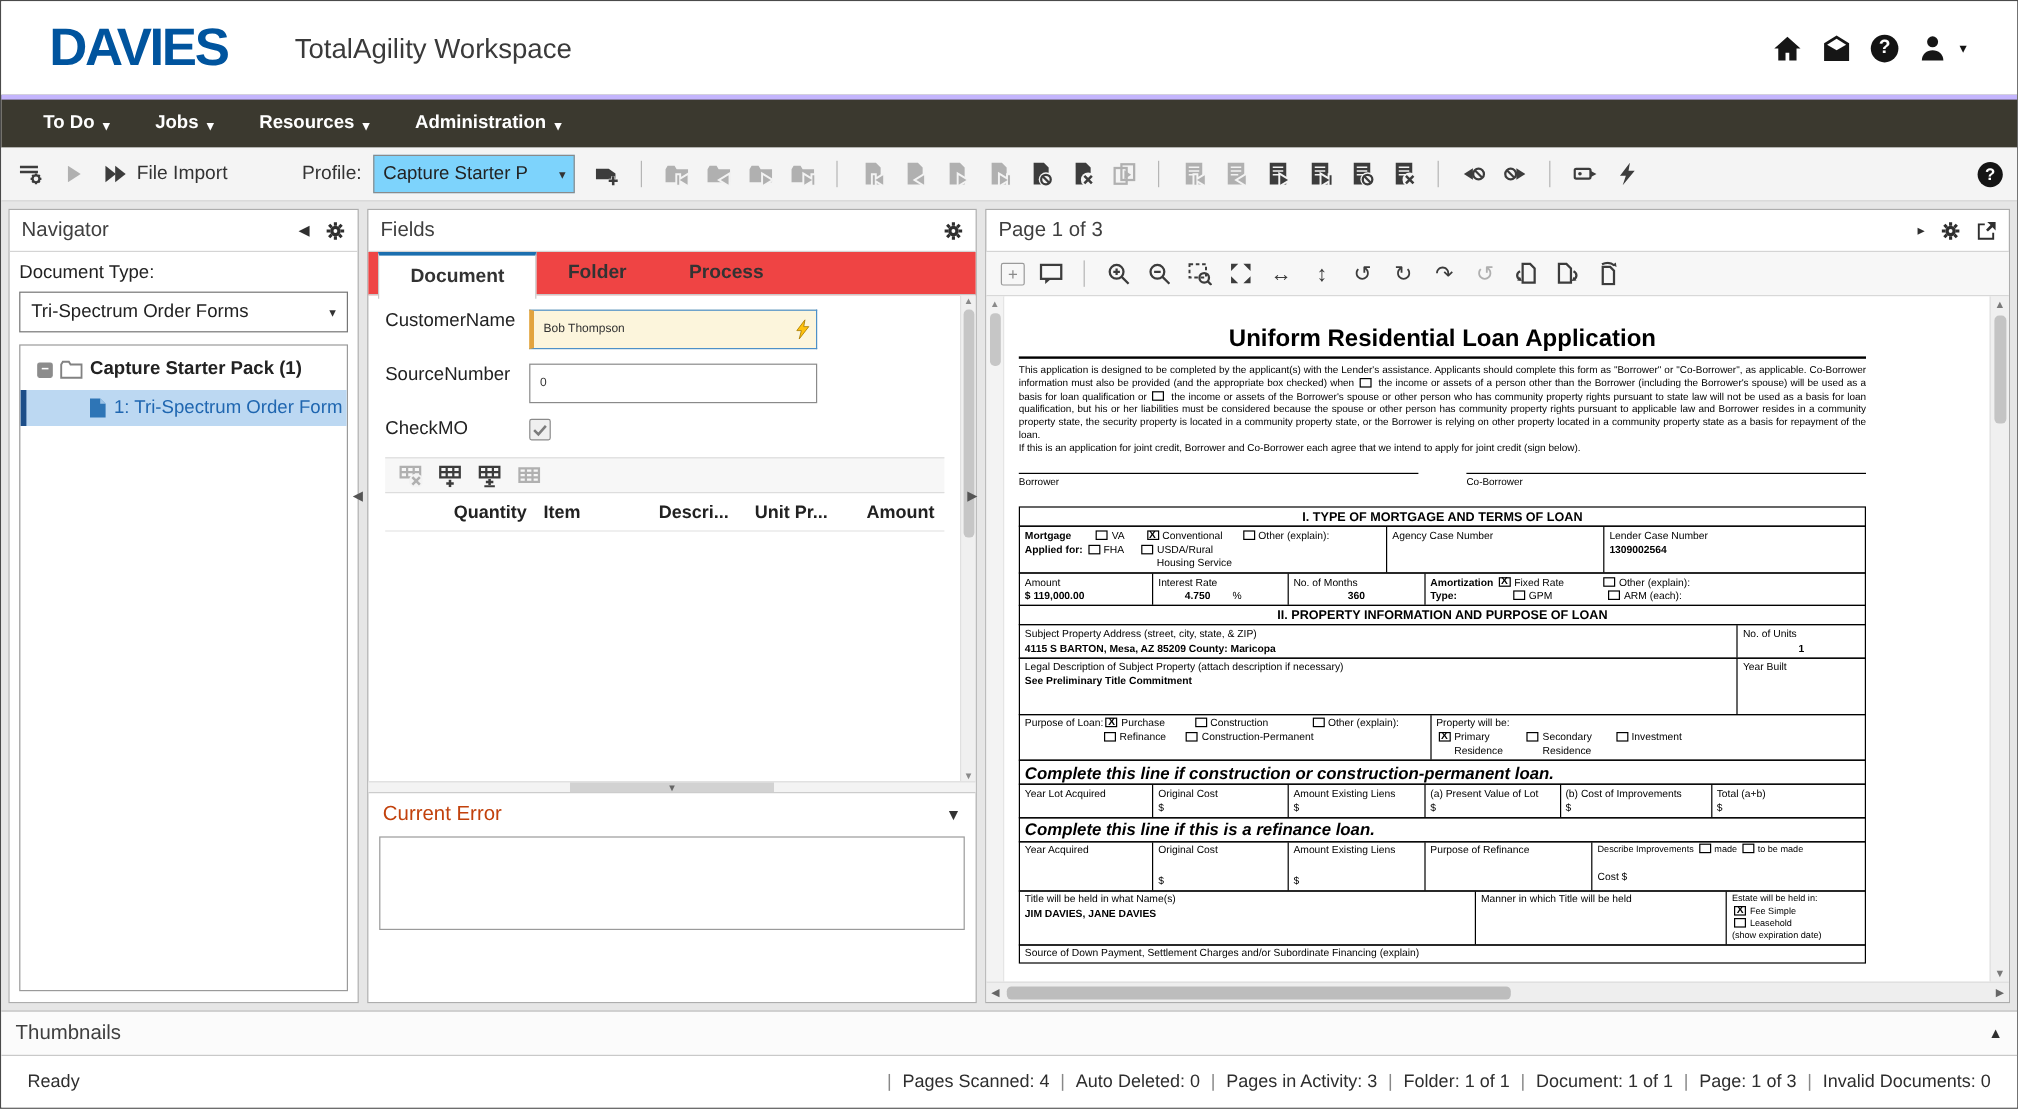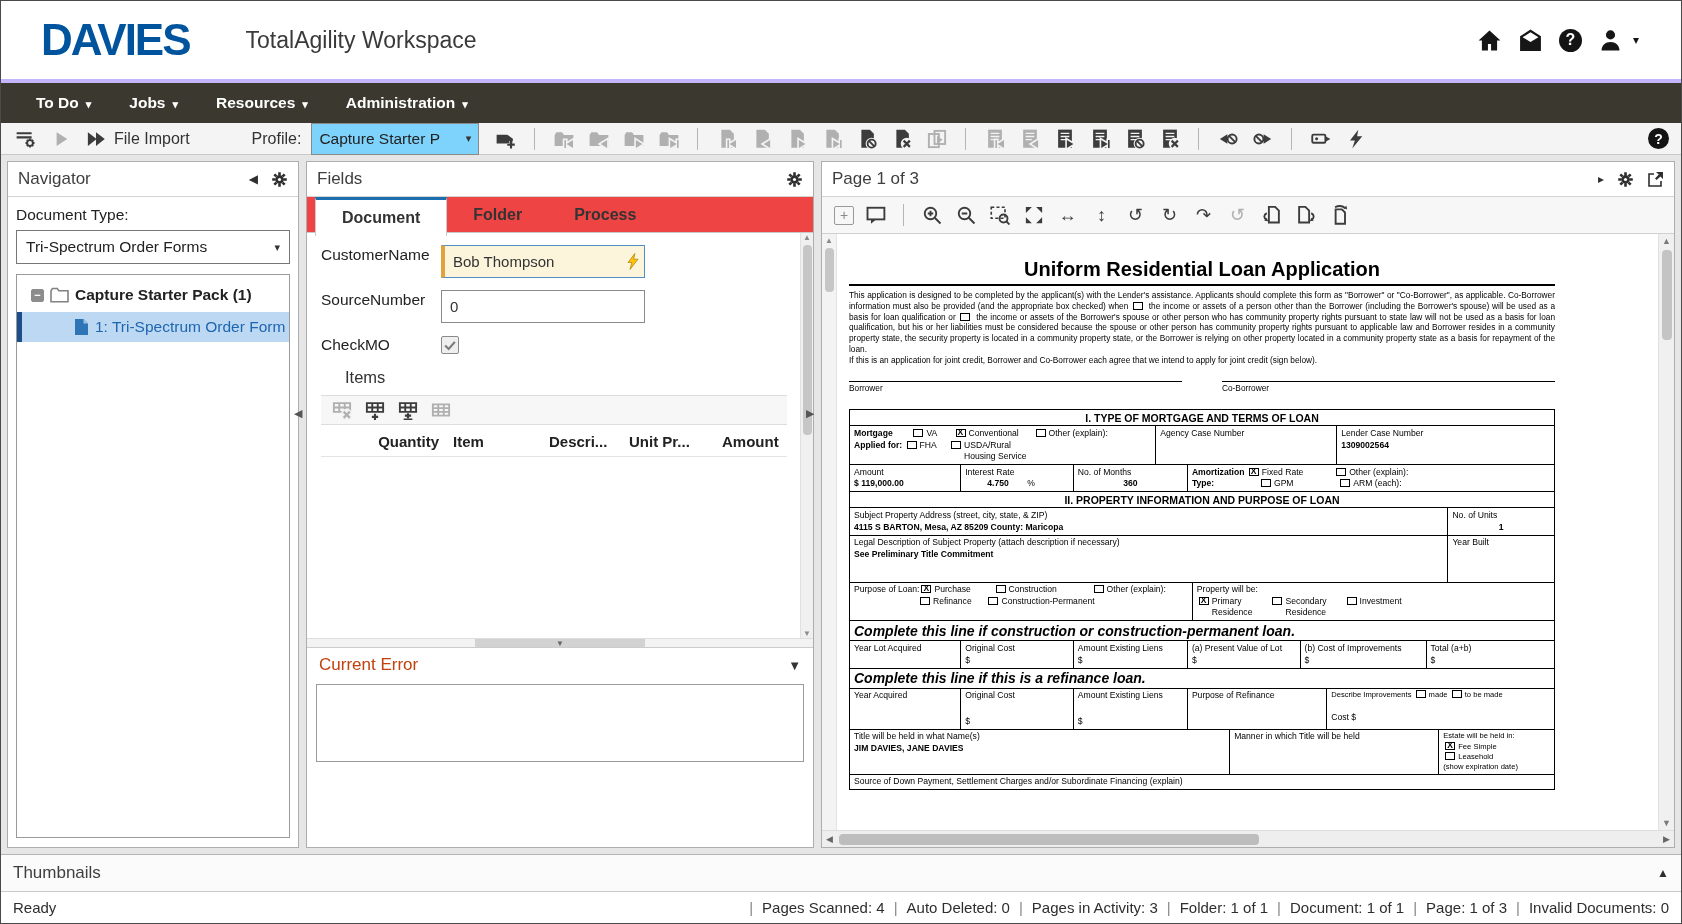--- a/index.html
+++ b/index.html
@@ -15,21 +15,21 @@
   .helpc{width:23px;height:23px;border-radius:50%;background:#141414;color:#fff;font-weight:bold;font-size:16px;display:flex;align-items:center;justify-content:center}
   .ucaret{font-size:12px;color:#141414;margin-left:-6px}
 
   
   .menubar{height:44px;background:#3b392f;border-top:4px solid #c4b5fd;display:flex;align-items:center;flex:0 0 auto}
   .mitem{color:#fff;font-size:15.5px;font-weight:bold;padding:0 19px;height:100%;display:flex;align-items:center;gap:7px;cursor:default}
   .mitem:first-child{margin-left:16px}
   .mitem .mcaret{font-size:11px;position:relative;top:1px}
 
   
-  .toolbar{height:32px;background:#f4f4f4;border-bottom:1px solid #c9c9c9;display:flex;align-items:center;flex:0 0 auto;padding:0 12px}
+  .toolbar{height:45px;background:#f4f4f4;border-bottom:1px solid #c9c9c9;display:flex;align-items:center;flex:0 0 auto;padding:0 12px}
   .tbgroup{display:flex;align-items:center;gap:10px}
   .tblabel{font-size:16px;color:#333;margin:0 6px}
   .tbico{width:25px;height:24px;display:flex;align-items:center;justify-content:center;color:#3c3c3c;cursor:pointer}
   .tbico.dis{color:#b0b0b0;cursor:default}
   .tbico svg{width:20px;height:20px;display:block}
   .tbico.txt{font-size:18px;line-height:1}
   .tbico.box{border:1px solid #9a9a9a;width:20px;height:19px;font-size:14px;color:#8a8a8a;border-radius:2px}
   .tbsep{width:1px;height:22px;background:#b5b5b5;margin:0 6px;display:inline-block}
   .tbico .f{fill:currentColor}
   .tbico .s2{fill:none;stroke:currentColor;stroke-width:1.5}
@@ -71,21 +71,21 @@
   .fields-panel{width:508px;flex:0 0 auto}
   .tabs{height:36px;background:#ef4444;border-bottom:1px solid #c9c9c9;display:flex;align-items:flex-start;padding-left:8px;flex:0 0 auto}
   .tab{font-size:16px;color:#333;font-weight:bold;padding:9px 26px;cursor:pointer}
   .tab.active{background:#fff;border:1px solid #c9c9c9;border-bottom:none;border-top:3px solid #1b6faf;margin-bottom:-1px}
   .fbody{flex:1;display:flex;flex-direction:column;min-height:0;position:relative}
   .fscroll{height:405px;position:relative;padding:12px 26px 0 14px;overflow:hidden}
   .vsb{position:absolute;top:0;right:0;width:13px;height:100%;background:#f0f0f0;border-left:1px solid #e0e0e0;display:flex;flex-direction:column;align-items:center;font-size:8px;color:#8a8a8a}
   .vsb .thumb{width:9px;background:#c6c6c6;border-radius:4px}
   .frow{display:flex;margin-bottom:12px;align-items:flex-start}
   .flabel{width:120px;font-size:15.5px;color:#222;word-break:break-all;line-height:1.35;flex:0 0 auto}
-  .finput{width:204px;height:33px;border:1px solid #8a8a8a;font-size:15px;color:#333;padding:0 8px;font-family:"Liberation Sans",sans-serif;background:#fff}
+  .finput{width:240px;height:33px;border:1px solid #8a8a8a;font-size:10px;color:#333;padding:0 8px;font-family:"Liberation Sans",sans-serif;background:#fff}
   .finput.hl{background:#fcf5dc;border:1px solid #4d90c8;border-left:4px solid #e2a33d;padding-right:24px}
   .inputwrap{position:relative;display:inline-block}
   .boltico{position:absolute;right:6px;top:8px}
   .cb{width:18px;height:18px;border:1px solid #8a8a8a;background:#efefef;display:inline-block;border-radius:2px}
   .cb svg{display:block}
   .items-title{font-size:16.5px;color:#333;margin:10px 0 8px 24px}
   .items-tb{height:30px;background:#f7f7f7;border-top:1px solid #ddd;border-bottom:1px solid #ddd;display:flex;align-items:center;gap:8px;padding-left:8px}
   .items-head{display:flex;font-size:15px;font-weight:bold;color:#222;padding:8px 0 6px 24px;border-bottom:1px solid #e4e4e4}
   .ih{flex:0 0 auto}
   .splitter{height:10px;background:#f3f3f3;border-top:1px solid #ddd;border-bottom:1px solid #ccc;display:flex;align-items:center;justify-content:center;flex:0 0 auto;cursor:row-resize}
@@ -454,21 +454,20 @@
           <input class="finput" value="0" style="">
         </div>
         <div class="frow" style="align-items:center">
           <span class="flabel">CheckMO</span>
           <span class="cb">
               <svg viewBox="0 0 18 18">
                 <path fill="none" stroke="#7c7c7c" stroke-width="2.4" d="M3.5 9.5l4 4 7-8"></path>
               </svg>
             </span>
         </div>
-        <div class="items-title">Items</div>
         <div class="items-tb" id="items-tools">
             <span class="tbico dis">
               <svg viewBox="0 0 16 16">
                 <path class="s2" d="M1.5 2.5h13v7h-13zM1.5 6h13M5.8 2.5v7M10.2 2.5v7"></path>
                 <circle class="hc" cx="11.8" cy="11.8" r="4.8"></circle>
                 <path class="s3" d="M9.3 9.3l5 5M14.3 9.3l-5 5"></path>
               </svg>
             </span>
             <span class="tbico">
               <svg viewBox="0 0 16 16">
@@ -799,21 +798,21 @@
       <span class="rt">▶</span>
     </div>
   </div>
 </div>
 
 <div style="height:37px;background:#fbfbfb;border-top:1px solid #b5b5b5;display:flex;align-items:center;padding:0 12px;flex:0 0 auto">
   <span style="font-size:17px;color:#3f3f3f">Thumbnails</span>
   <span style="margin-left:auto;font-size:12px;color:#2f2f2f;cursor:pointer">▲</span>
 </div>
 
-<div style="height:32px;background:#fff;border-top:1px solid #c9c9c9;display:flex;align-items:center;padding:0 12px;font-size:15px;color:#2e2e2e;flex:0 0 auto">
+<div style="height:44px;background:#fff;border-top:1px solid #c9c9c9;display:flex;align-items:center;padding:0 22px;font-size:15px;color:#2e2e2e;flex:0 0 auto">
   <span>Ready</span>
   <span id="sb-items" style="margin-left:auto;display:flex;align-items:center;gap:9px">
       <span style="color: rgb(136, 136, 136);">|</span>
       <span>Pages Scanned: 4</span>
       <span style="color: rgb(136, 136, 136);">|</span>
       <span>Auto Deleted: 0</span>
       <span style="color: rgb(136, 136, 136);">|</span>
       <span>Pages in Activity: 3</span>
       <span style="color: rgb(136, 136, 136);">|</span>
       <span>Folder: 1 of 1</span>

